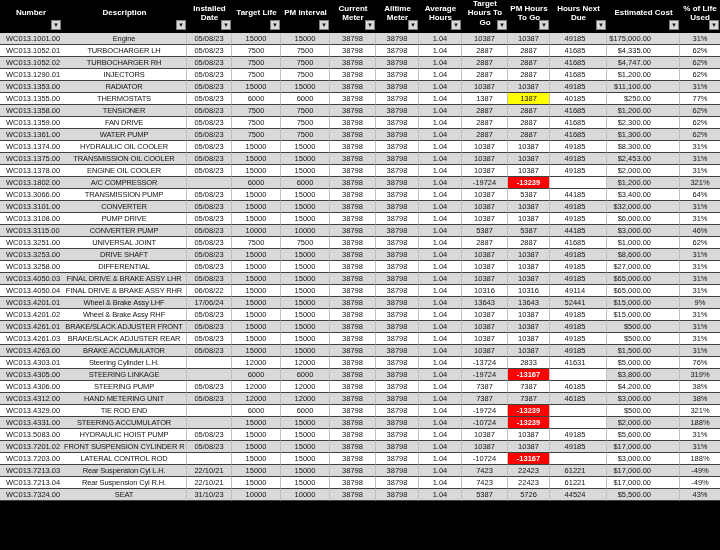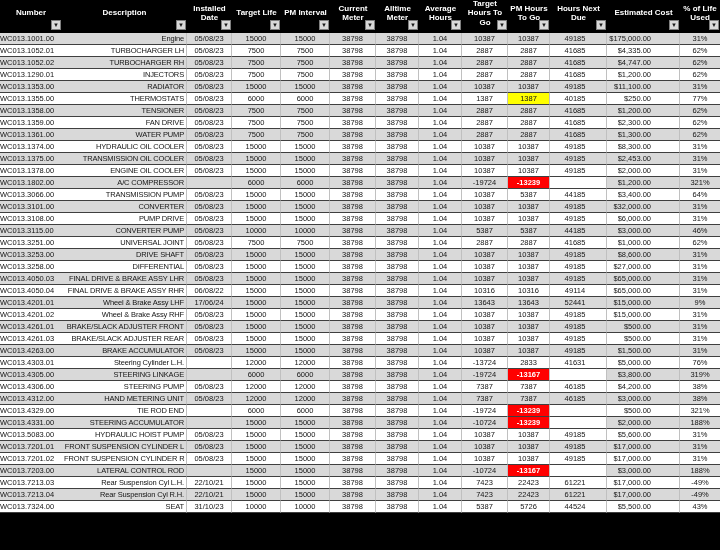--- a/index.html
+++ b/index.html
@@ -31,22 +31,22 @@
   .filter .arr{font-size:6px;line-height:1;color:#1a1a1a;}
   tbody td{
     height:11px;font-size:7.5px;color:var(--body-text);
     border-bottom:1px solid var(--row-border);
     border-right:1px solid var(--col-border);
     padding:0 2px;overflow:hidden;white-space:nowrap;
     vertical-align:middle;text-align:center;
   }
   tbody tr:nth-child(odd) td{background:var(--band-gray);}
   tbody tr:nth-child(even) td{background:var(--band-white);}
-  td.c-number{text-align:left;border-right:none;padding-left:0;}
-  td.c-description{text-align:right;letter-spacing:-0.15px;}
+  td.c-number{text-align:left;border-right:none;padding-left:6px;}
+  td.c-description{text-align:center;letter-spacing:-0.15px;}
   td.c-hours_next_due{padding-right:8px;}
   td.c-estimated_cost{text-align:right;padding-right:28px;}
   td.c-pct_life_used{border-right:none;}
   tbody td.hl-red{background:var(--alert-red)!important;color:#ffffff;font-weight:bold;}
   tbody td.hl-yellow{background:var(--warn-yellow)!important;}
   tbody td.blank-white{background:#ffffff!important;}
 </style>
 </head>
 <body>
 
@@ -663,35 +663,20 @@
           <td class="c-current_meter">38798</td>
           <td class="c-alltime_meter">38798</td>
           <td class="c-average_hours">1.04</td>
           <td class="c-target_hours_to_go">10387</td>
           <td class="c-pm_hours_to_go">10387</td>
           <td class="c-hours_next_due">49185</td>
           <td class="c-estimated_cost">$5,600.00</td>
           <td class="c-pct_life_used">31%</td>
         </tr>
         <tr>
-          <td class="c-number">WC013.7201.01</td>
-          <td class="c-description">FRONT SUSPENSION CYLINDER L</td>
-          <td class="c-installed_date">05/08/23</td>
-          <td class="c-target_life">15000</td>
-          <td class="c-pm_interval">15000</td>
-          <td class="c-current_meter">38798</td>
-          <td class="c-alltime_meter">38798</td>
-          <td class="c-average_hours">1.04</td>
-          <td class="c-target_hours_to_go">10387</td>
-          <td class="c-pm_hours_to_go">10387</td>
-          <td class="c-hours_next_due">49185</td>
-          <td class="c-estimated_cost">$17,000.00</td>
-          <td class="c-pct_life_used">31%</td>
-        </tr>
-        <tr>
           <td class="c-number">WC013.7201.02</td>
           <td class="c-description">FRONT SUSPENSION CYLINDER R</td>
           <td class="c-installed_date">05/08/23</td>
           <td class="c-target_life">15000</td>
           <td class="c-pm_interval">15000</td>
           <td class="c-current_meter">38798</td>
           <td class="c-alltime_meter">38798</td>
           <td class="c-average_hours">1.04</td>
           <td class="c-target_hours_to_go">10387</td>
           <td class="c-pm_hours_to_go">10387</td>

